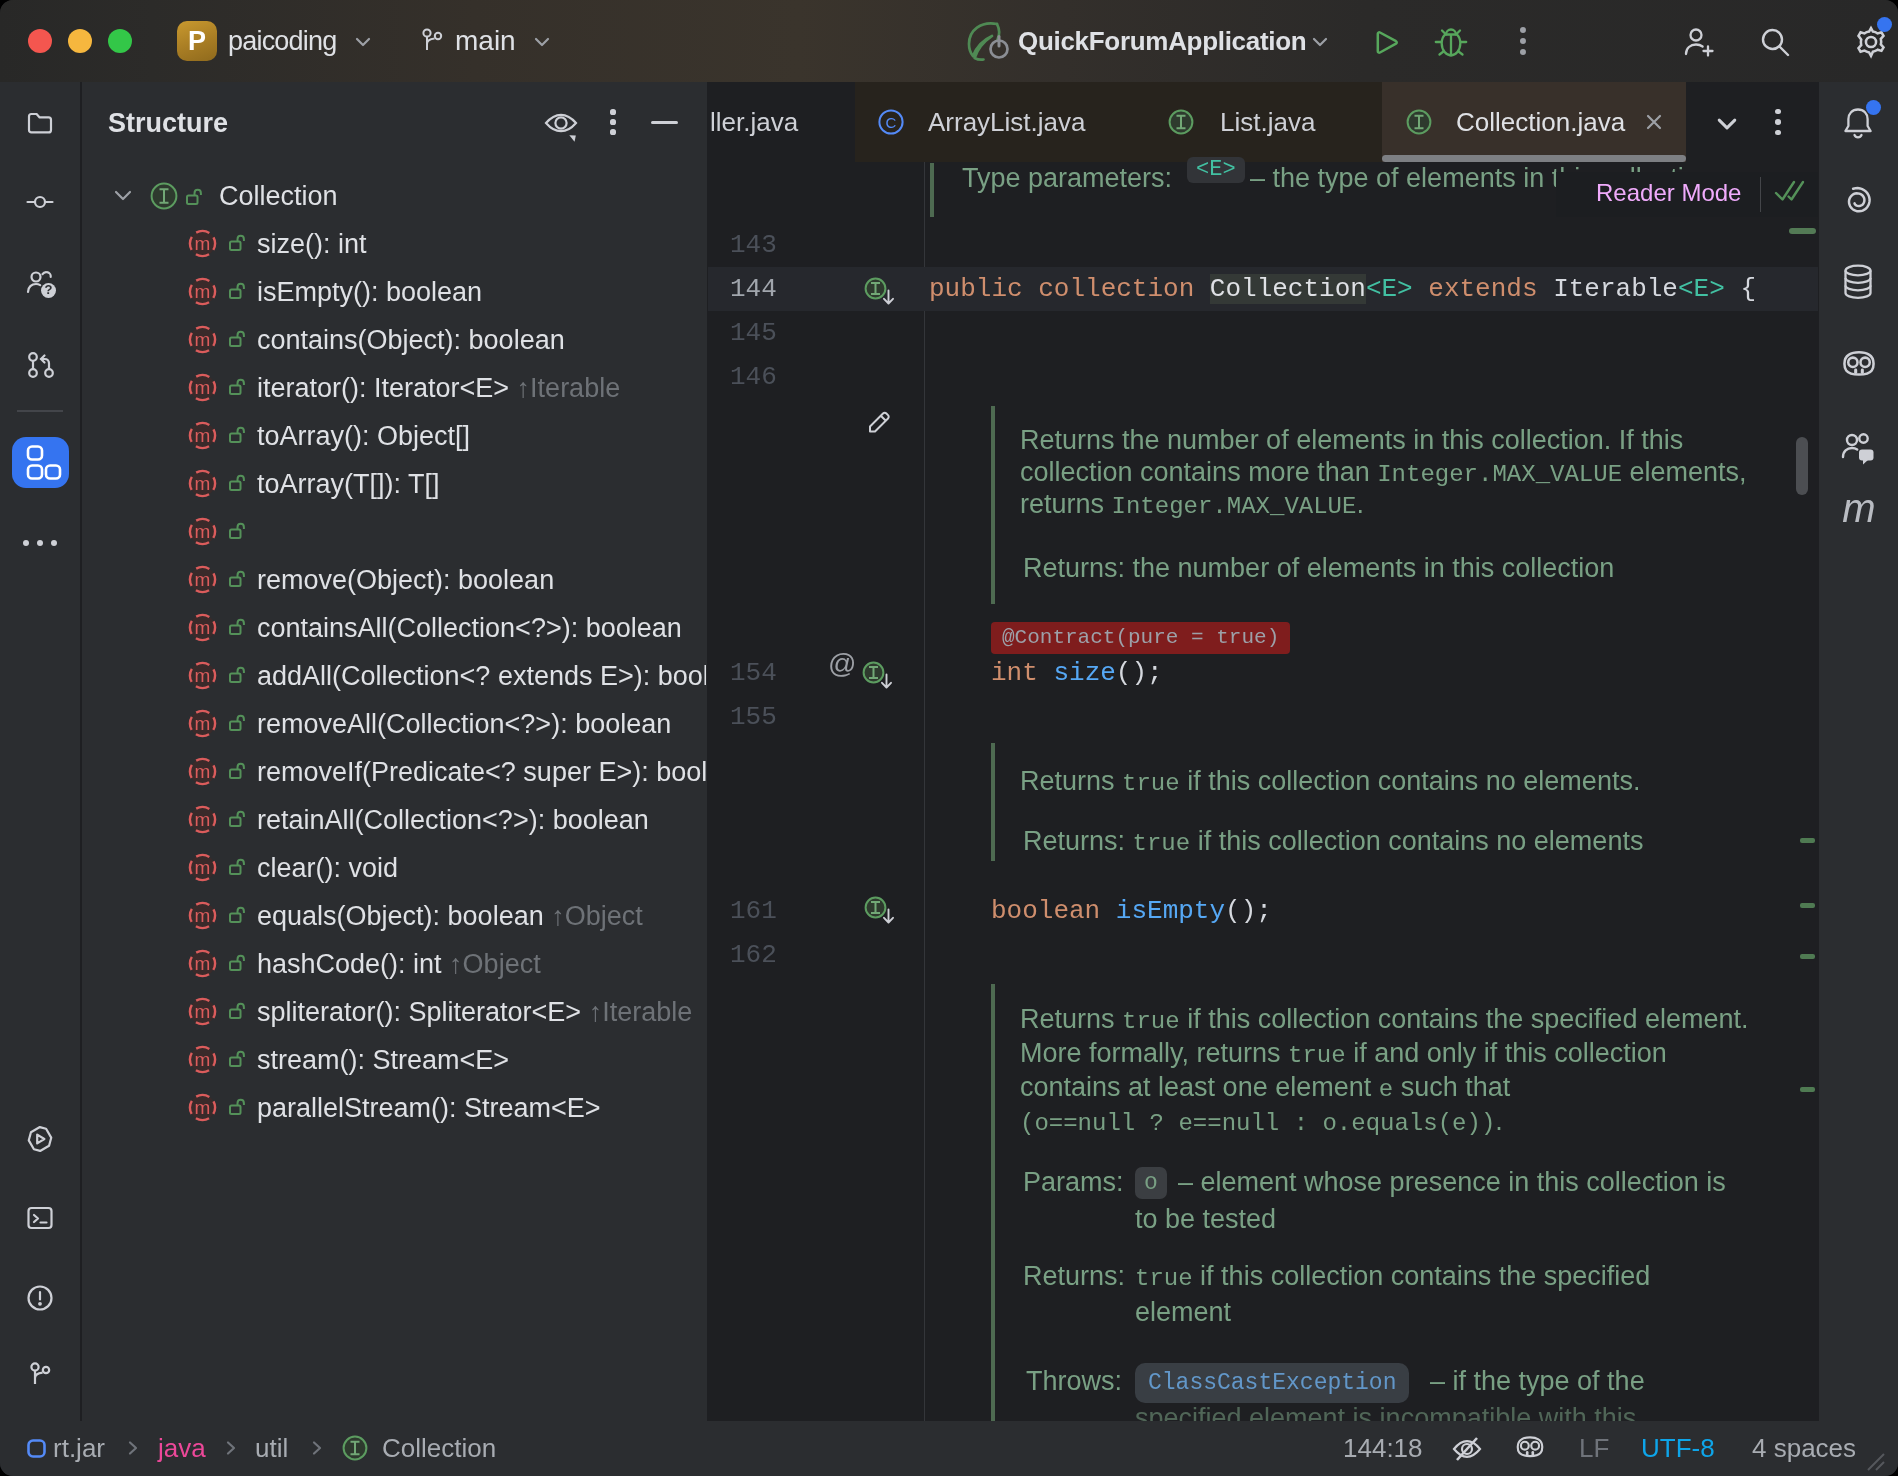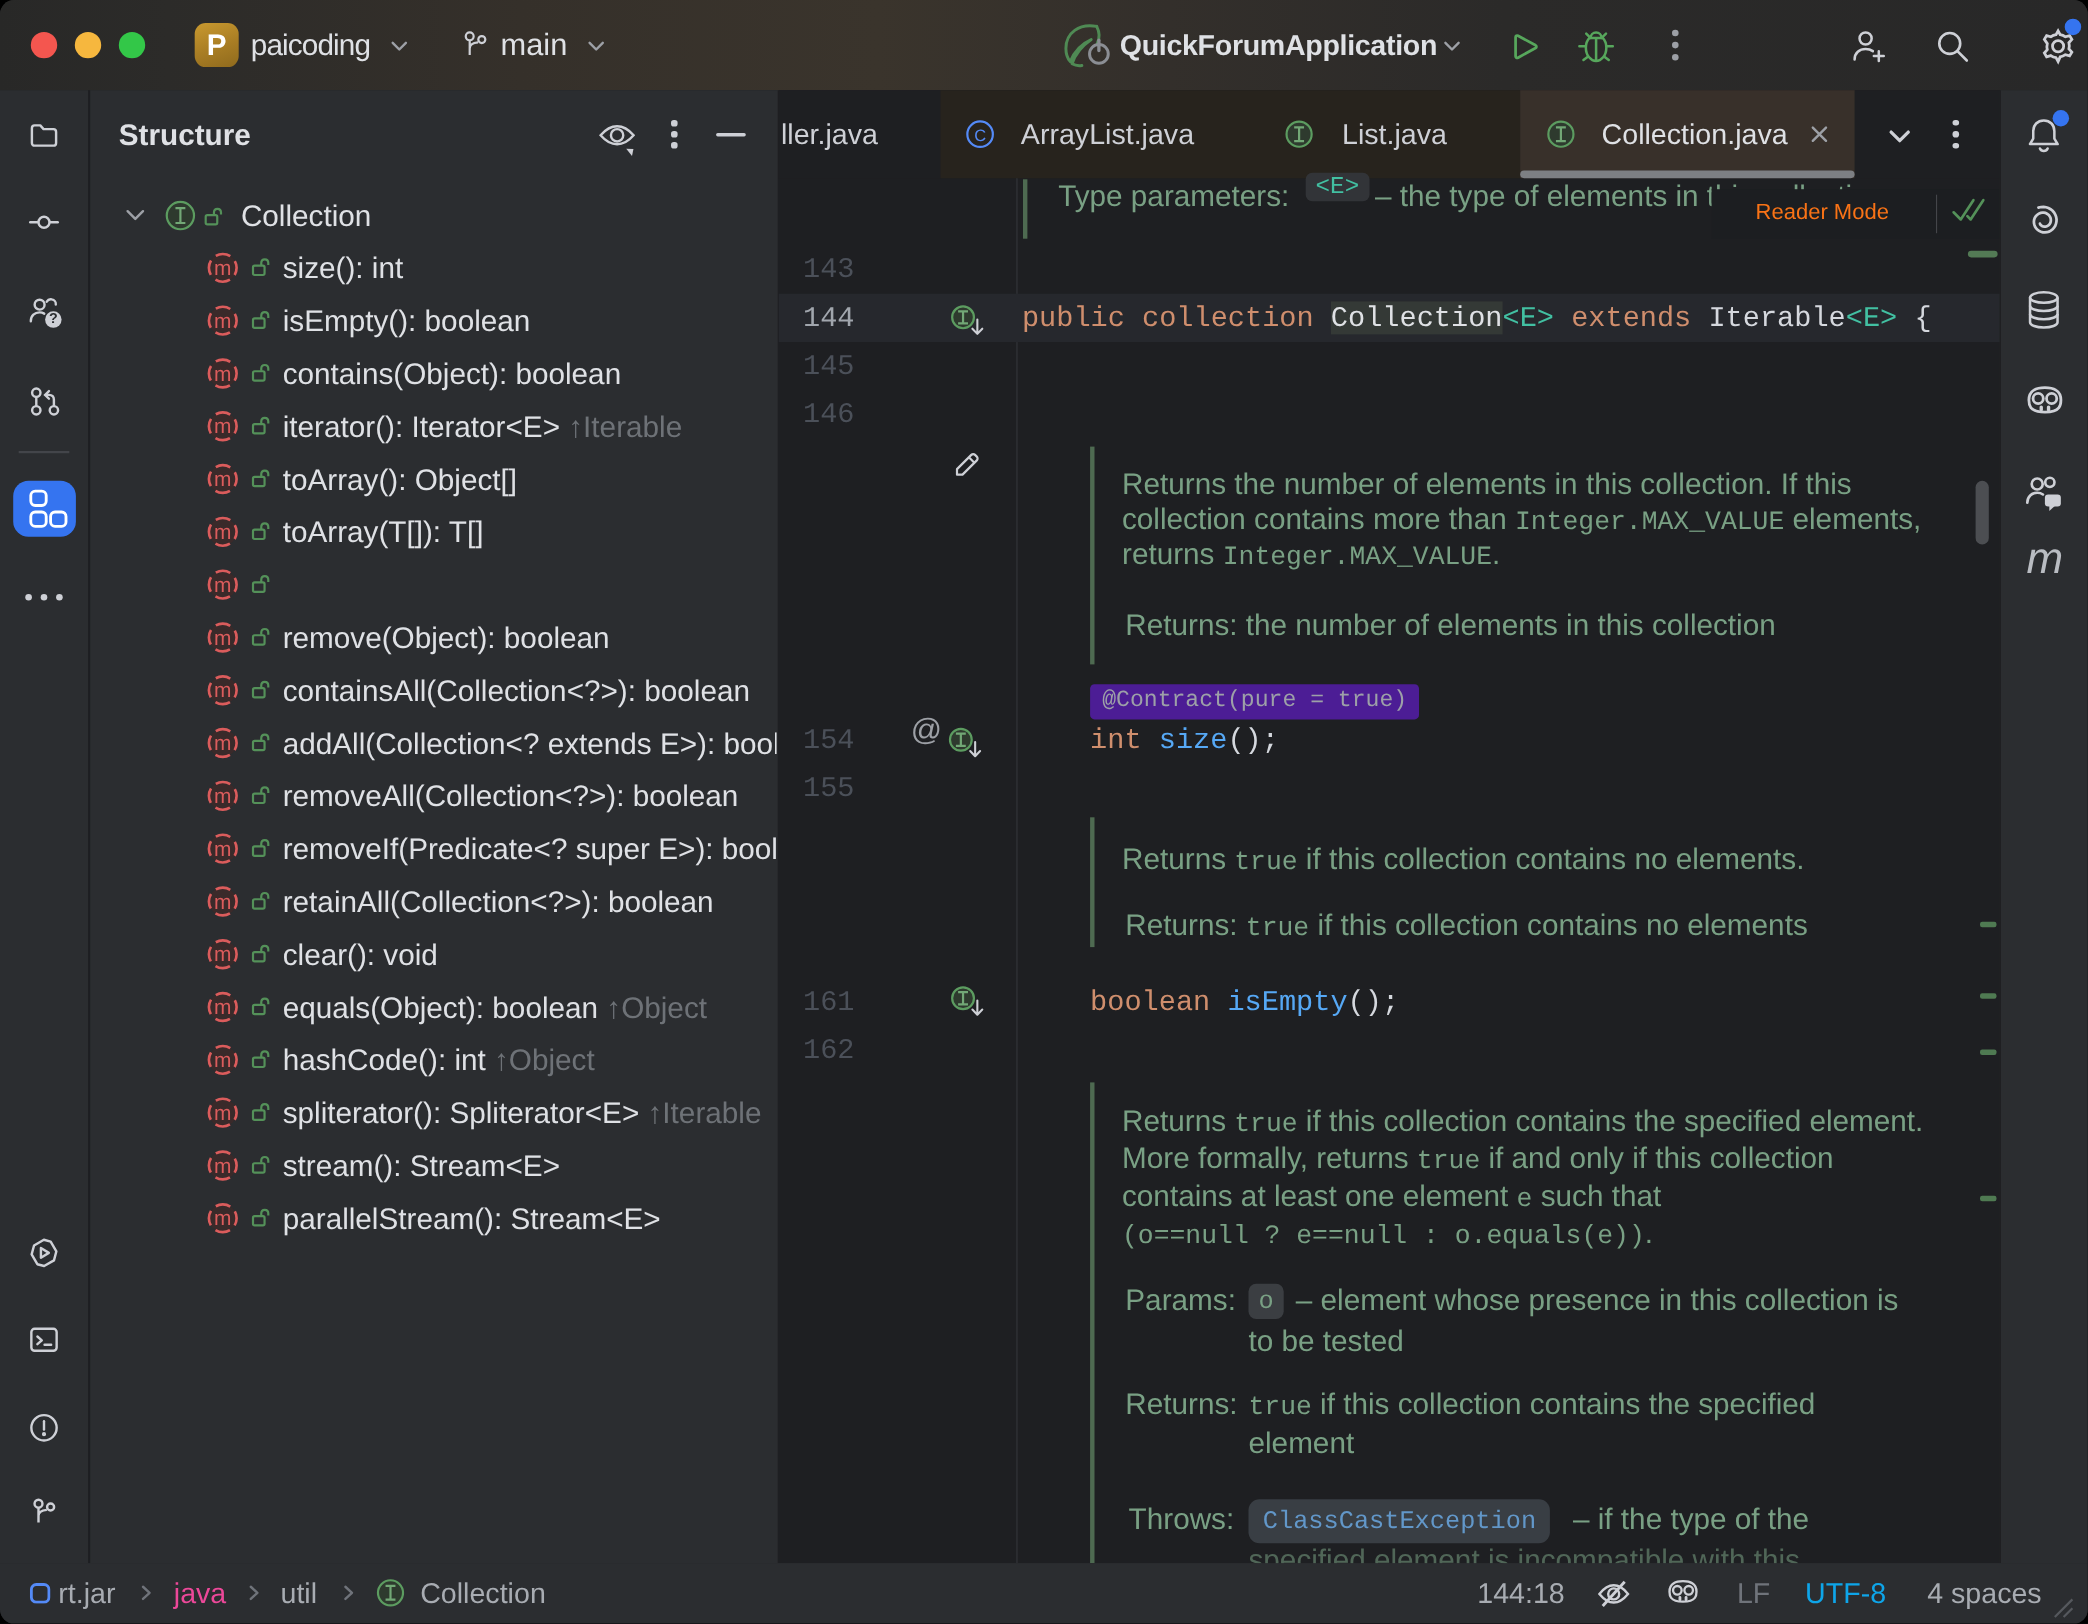--- a/index.html
+++ b/index.html
@@ -359,21 +359,21 @@
     </svg>
 <div class="a" style="left:1775.2px;top:108.7px;width:5.6px;height:5.6px;border-radius:50%;background:#CED0D6"></div>
     <div class="a" style="left:1775.2px;top:119.2px;width:5.6px;height:5.6px;border-radius:50%;background:#CED0D6"></div>
     <div class="a" style="left:1775.2px;top:129.7px;width:5.6px;height:5.6px;border-radius:50%;background:#CED0D6"></div>
 <div class="a" style="left:924px;top:162px;width:1px;height:1259px;background:#34363A"></div>
 <div class="a" style="left:930px;top:163px;width:4px;height:54px;background:#4E6A51"></div>
 <div class="a docl" style="left:962px;top:161px">Type parameters:</div>
 <div class="a" style="left:1187px;top:157px;height:26px;line-height:26px;border-radius:6px;background:#323438;padding:0 9px"><span class="mono" style="font-size:22px;color:#42C0A2">&lt;E&gt;</span></div>
 <div class="a docl" style="left:1250px;top:161px">– the type of elements in this collection</div>
 <div class="a" style="left:1556px;top:172px;width:262px;height:45px;background:#1C1E21"></div>
-<div class="a" style="left:1596px;top:172px;height:42px;line-height:42px;font-size:20px;color:#f97316">Reader Mode</div>
+<div class="a" style="left:1596px;top:172px;height:42px;line-height:42px;font-size:24px;color:#f0abfc">Reader Mode</div>
 <div class="a" style="left:1760px;top:177px;width:1px;height:35px;background:#44464A"></div>
 <svg class="a" style="left:1774px;top:178px" width="32" height="28" viewBox="0 0 32 28" fill="none" stroke="#549159" stroke-width="2.4" stroke-linecap="round" stroke-linejoin="round">
 <path d="M2 15 L8.5 21.5 L20 4"></path>
       <path d="M14.5 18.5 L17.5 21.5 L29 4"></path>
     </svg>
 <div class="a" style="left:708px;top:267px;width:1110px;height:44px;background:#26282D"></div>
 <div class="a num" style="left:730px;top:223px;color:#4B5059">143</div>
 <div class="a num" style="left:730px;top:267px;color:#A1A6AD">144</div>
 <div class="a num" style="left:730px;top:311px;color:#4B5059">145</div>
 <div class="a num" style="left:730px;top:355px;color:#4B5059">146</div>
@@ -414,21 +414,21 @@
         <line x1="7.0" y1="17.02" x2="16.0" y2="17.02"></line>
         <line x1="11.5" y1="5.98" x2="11.5" y2="17.02"></line>
       </g>
     </svg>
     <svg class="a" style="left:882px;top:908px" width="14" height="18" viewBox="0 0 14 18" fill="none" stroke="#CED0D6" stroke-width="1.9" stroke-linecap="round" stroke-linejoin="round">
       <path d="M6.5 1.5 V14 M2 9.8 L6.5 14.5 L11 9.8"></path>
     </svg>
 <div class="a code" style="left:929px;top:267px"><span class="kw">public collection </span><span style="background:#343936;color:#DFE1E5">Collection</span><span class="tp">&lt;E&gt;</span> <span class="kw">extends</span> Iterable<span class="tp">&lt;E&gt;</span> {</div>
 <div class="a code" style="left:991px;top:651px"><span class="kw">int</span> <span class="fn">size</span>();</div>
 <div class="a code" style="left:991px;top:889px"><span class="kw">boolean</span> <span class="fn">isEmpty</span>();</div>
-<div class="a" style="left:991px;top:622px;height:32px;line-height:32px;border-radius:4px;background:#4c1d95;padding:0 11px"><span class="mono" style="font-size:21px;color:#9DA0A8">@Contract(pure = true)</span></div>
+<div class="a" style="left:991px;top:622px;height:32px;line-height:32px;border-radius:4px;background:#7f1d1d;padding:0 11px"><span class="mono" style="font-size:21px;color:#9DA0A8">@Contract(pure = true)</span></div>
 <div class="a" style="left:991px;top:406px;width:4px;height:198px;background:#4E6A51"></div>
 <div class="a docl" style="left:1020px;top:423px">Returns the number of elements in this collection. If this</div>
 <div class="a docl" style="left:1020px;top:455px">collection contains more than <span class="mono">Integer.MAX_VALUE</span> elements,</div>
 <div class="a docl" style="left:1020px;top:487px">returns <span class="mono">Integer.MAX_VALUE</span>.</div>
 <div class="a docl" style="left:1023px;top:551px">Returns: the number of elements in this collection</div>
 <div class="a" style="left:991px;top:743px;width:4px;height:118px;background:#4E6A51"></div>
 <div class="a docl" style="left:1020px;top:764px">Returns <span class="mono">true</span> if this collection contains no elements.</div>
 <div class="a docl" style="left:1023px;top:824px">Returns: <span class="mono">true</span> if this collection contains no elements</div>
 <div class="a" style="left:991px;top:984px;width:4px;height:437px;background:#4E6A51"></div>
 <div class="a docl" style="left:1020px;top:1002px">Returns <span class="mono">true</span> if this collection contains the specified element.</div>

